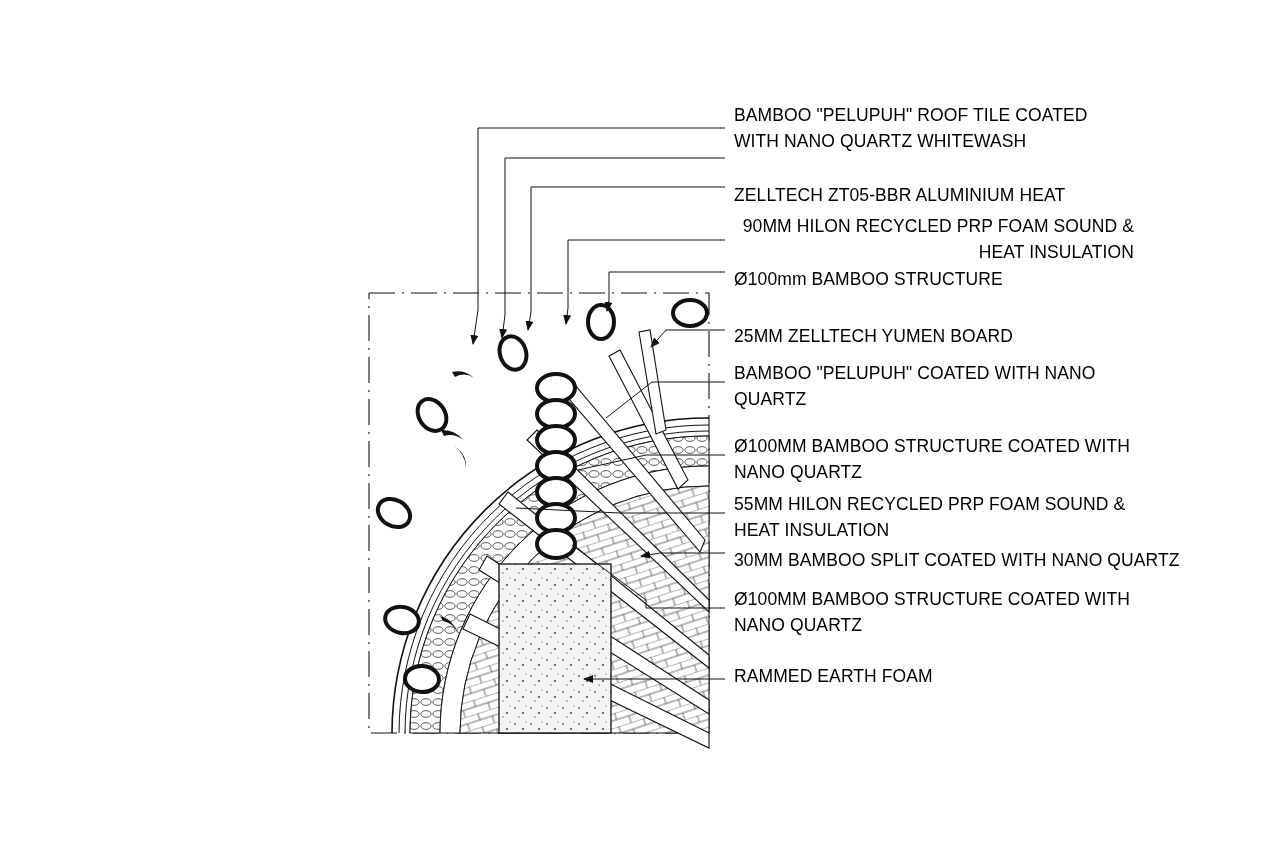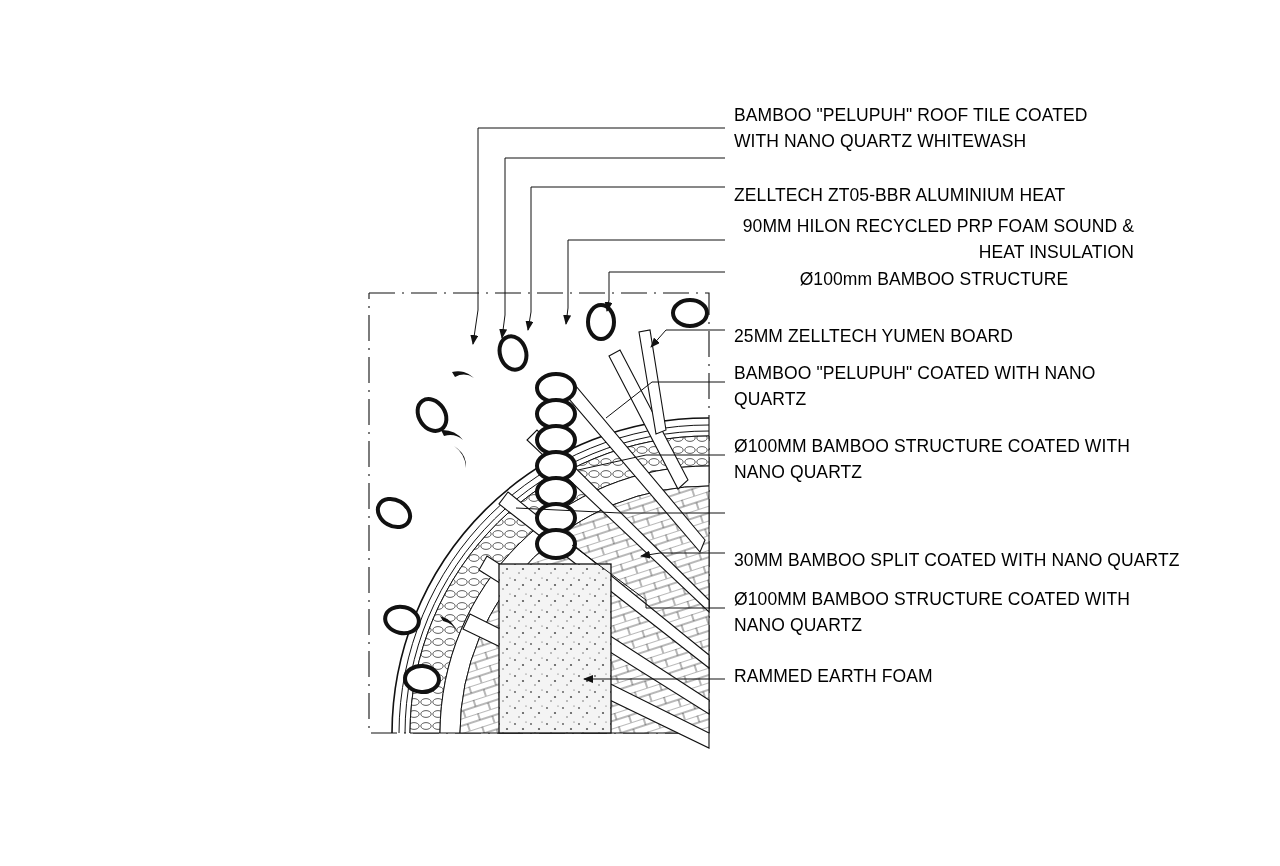--- a/index.html
+++ b/index.html
@@ -172,28 +172,29 @@
     </g>
   </svg>
 
   <div class="anno" style="left:734px; top:103px; width:400px;">BAMBOO "PELUPUH" ROOF TILE COATED WITH NANO QUARTZ WHITEWASH</div>
 
 
   <div class="anno" style="left:734px; top:183px; width:400px;">ZELLTECH ZT05-BBR ALUMINIUM HEAT</div>
 
   <div class="anno" style="left:734px; top:214px; width:400px;text-align:right;">90MM HILON RECYCLED PRP FOAM SOUND &amp; HEAT INSULATION</div>
 
-  <div class="anno" style="left:734px; top:267px; width:400px;text-align:center;">Ø100mm BAMBOO STRUCTURE</div>
+  <div class="anno" style="left:734px; top:267px; width:400px;">Ø100mm BAMBOO STRUCTURE</div>
 
   <div class="anno" style="left:734px; top:324px; width:400px;">25MM ZELLTECH YUMEN BOARD</div>
 
   <div class="anno" style="left:734px; top:361px; width:380px;">BAMBOO "PELUPUH" COATED WITH NANO QUARTZ</div>
 
   <div class="anno" style="left:734px; top:434px; width:400px;">Ø100MM BAMBOO STRUCTURE COATED WITH NANO QUARTZ</div>
 
+  <div class="anno" style="left:734px; top:492px; width:400px;">55MM HILON RECYCLED PRP FOAM SOUND &amp; HEAT INSULATION</div>
 
   <div class="anno" style="left:734px; top:548px; width:460px;">30MM BAMBOO SPLIT COATED WITH NANO QUARTZ</div>
 
   <div class="anno" style="left:734px; top:587px; width:400px;">Ø100MM BAMBOO STRUCTURE COATED WITH NANO QUARTZ</div>
 
   <div class="anno" style="left:734px; top:664px; width:400px;">RAMMED EARTH FOAM</div>
 
 </div>
 
 </body></html>

